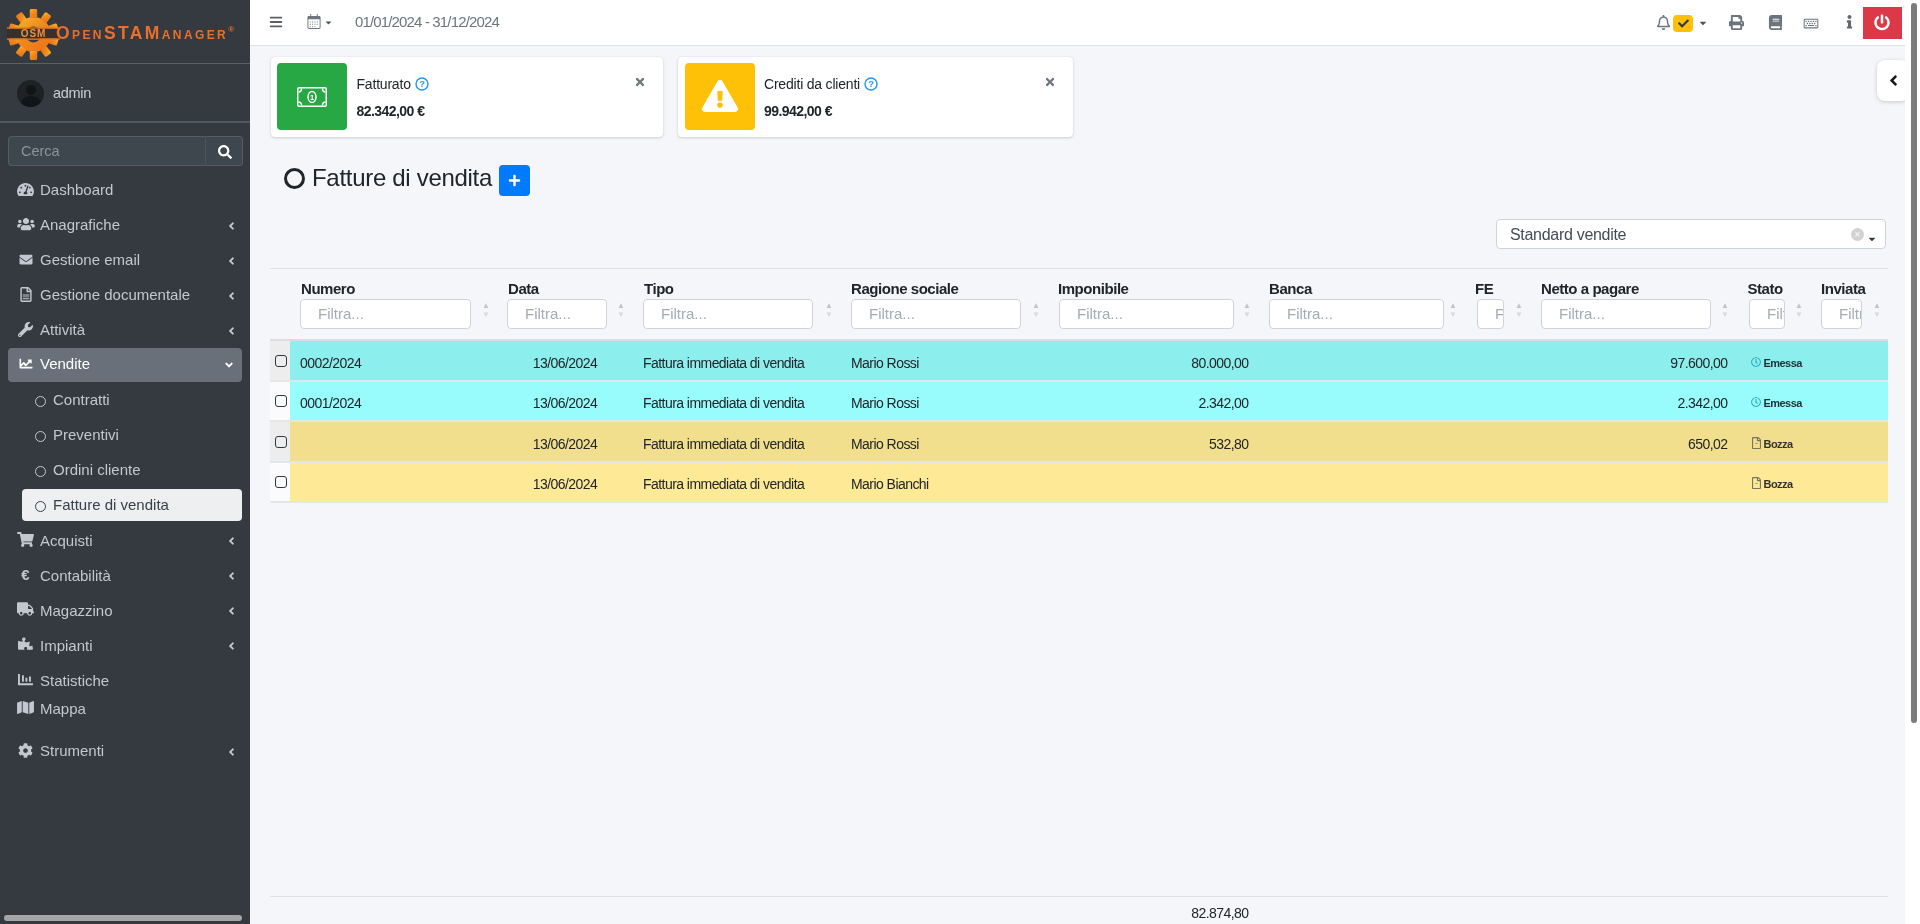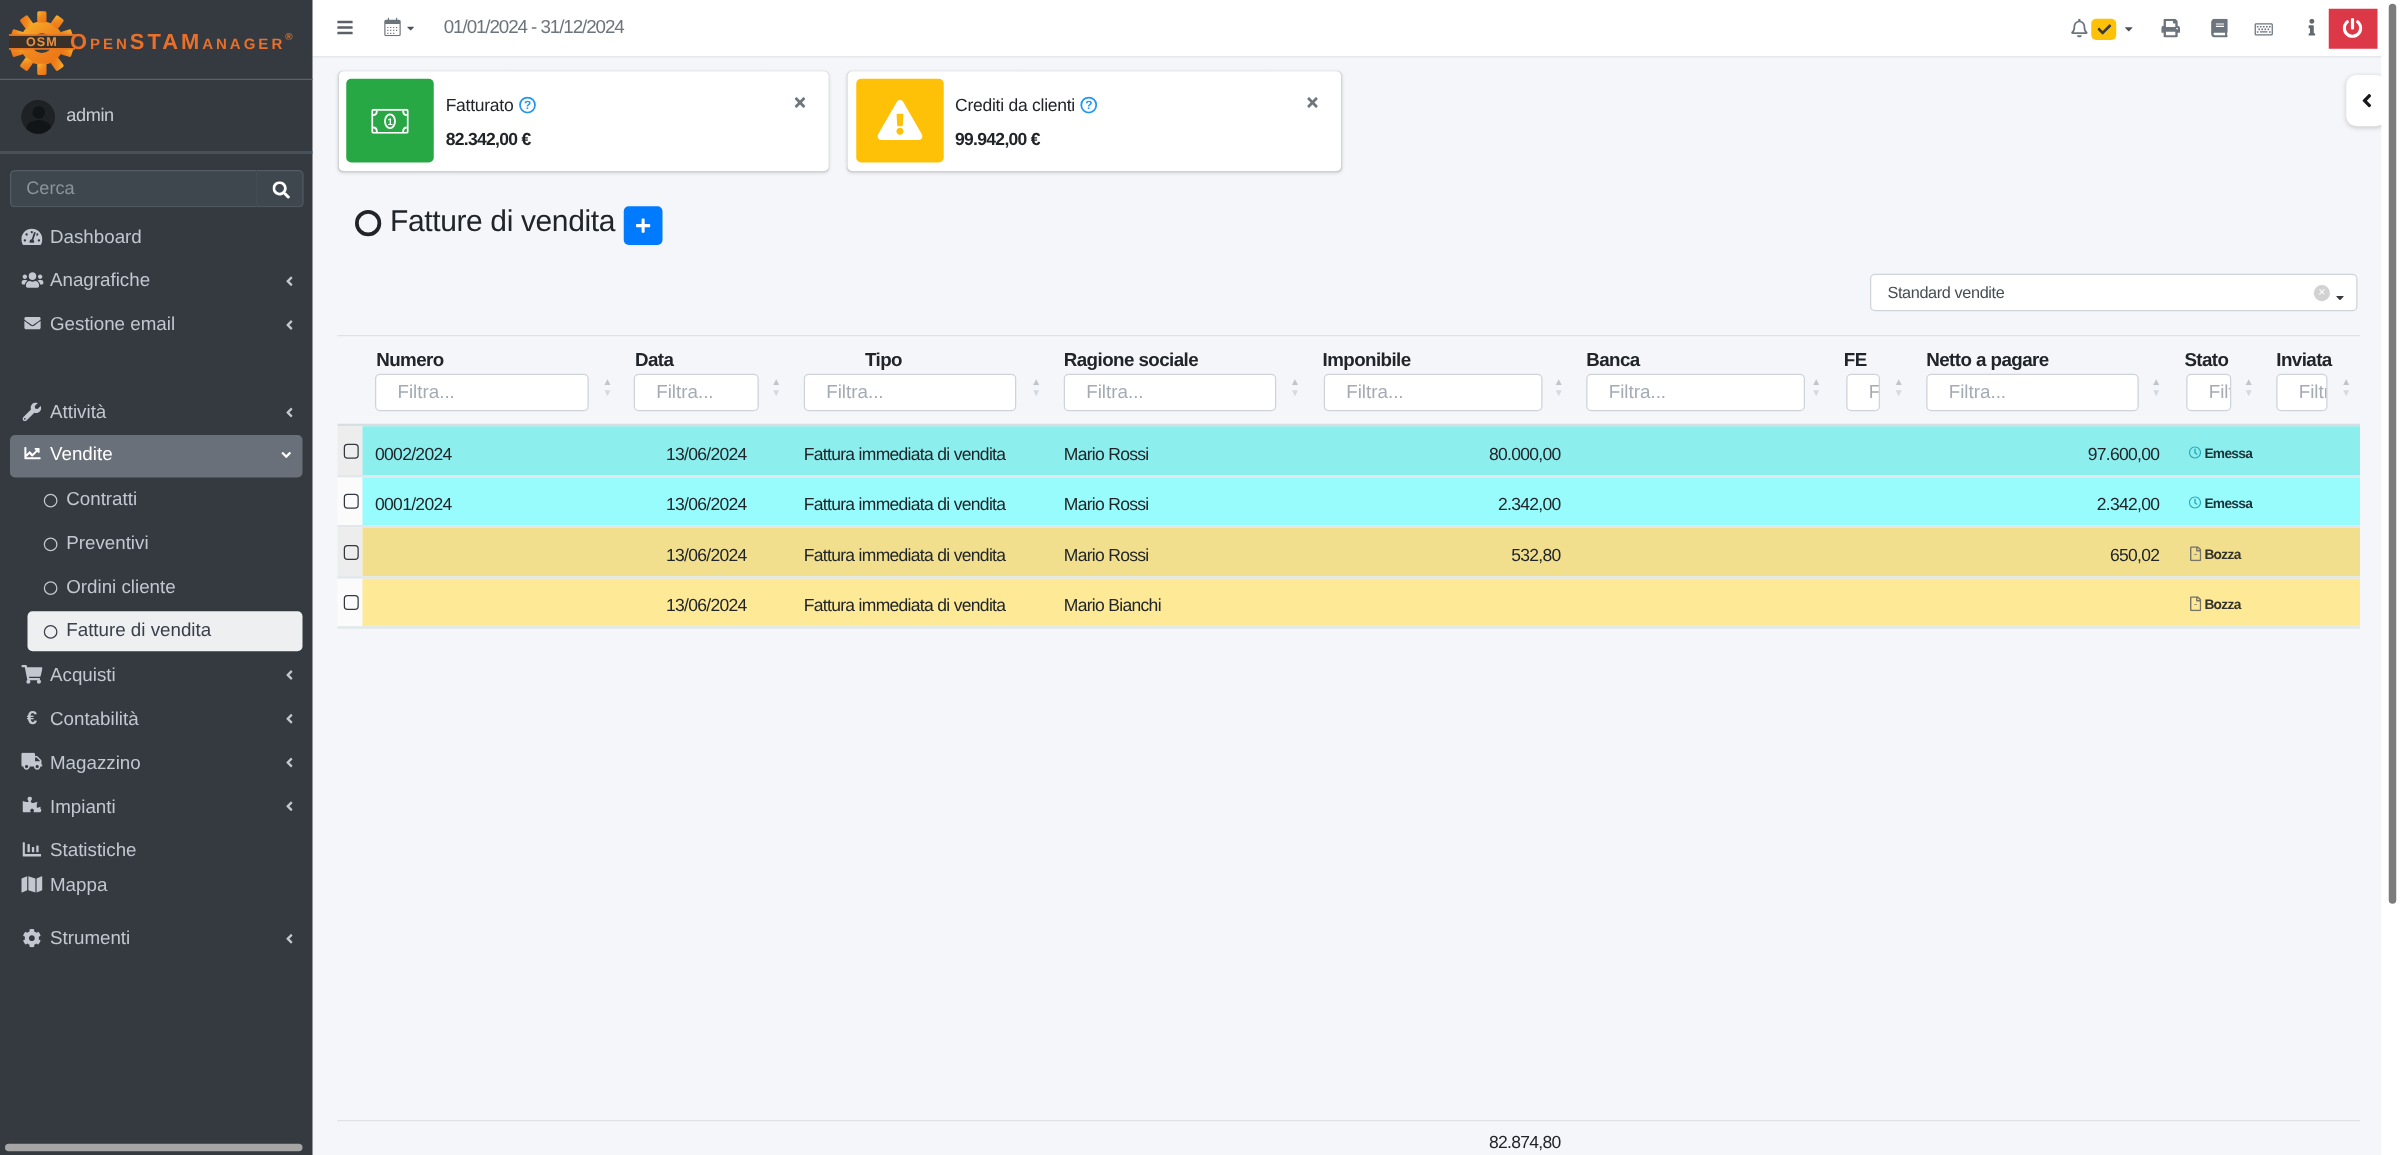--- a/index.html
+++ b/index.html
@@ -109,29 +109,29 @@
 
   <div class="abs" style="left:34px;top:122px;width:21px;height:21px;border:3px solid #212529;border-radius:50%;"></div>
   <div class="abs" style="left:62px;top:118px;font-size:24px;letter-spacing:-0.3px;color:#212529;">Fatture di vendita</div>
   <div class="abs" style="left:248.5px;top:119px;width:31px;height:31px;background:#007bff;border-radius:4px;">
     <svg width="13" height="13" viewBox="0 0 448 512" fill="#fff" style="position:absolute;left:9px;top:9px;">
         <path d="M416 208H272V64c0-17.7-14.3-32-32-32h-32c-17.7 0-32 14.3-32 32v144H32c-17.7 0-32 14.3-32 32v32c0 17.7 14.3 32 32 32h144v144c0 17.7 14.3 32 32 32h32c17.7 0 32-14.3 32-32V304h144c17.7 0 32-14.3 32-32v-32c0-17.7-14.3-32-32-32z"></path>
       </svg>
   </div>
 
   <div class="abs" style="left:1246px;top:173px;width:390px;height:29.5px;background:#fff;border:1px solid #cdd4da;border-radius:4px;">
-    <span style="position:absolute;left:13px;top:6px;font-size:13px;letter-spacing:-0.3px;color:#444c54;">Standard vendite</span>
+    <span style="position:absolute;left:13px;top:6px;font-size:16px;letter-spacing:-0.3px;color:#444c54;">Standard vendite</span>
     <span style="position:absolute;right:21px;top:7.5px;width:13px;height:13px;background:#d2d2d2;border-radius:50%;color:#fff;font-size:10px;text-align:center;line-height:13px;">×</span>
     <span style="position:absolute;right:8px;top:10px;color:#343a40;"><svg width="10" height="10" viewBox="0 0 320 512" fill="currentColor">
           <path d="M31.3 192h257.3c17.8 0 26.7 21.5 14.1 34.1L174.1 354.8c-7.8 7.8-20.5 7.8-28.3 0L17.2 226.1C4.6 213.5 13.5 192 31.3 192z"></path>
         </svg></span>
   </div>
   <div class="th" style="left:51px;top:234px;">Numero</div>
   <div class="th" style="left:258px;top:234px;">Data</div>
-  <div class="th" style="left:394px;top:234px;margin-left:48px;">Tipo</div>
+  <div class="th" style="left:394px;top:234px;">Tipo</div>
   <div class="th" style="left:601px;top:234px;">Ragione sociale</div>
   <div class="th" style="left:808px;top:234px;">Imponibile</div>
   <div class="th" style="left:1019px;top:234px;">Banca</div>
   <div class="th" style="left:1225px;top:234px;">FE</div>
   <div class="th" style="left:1291px;top:234px;">Netto a pagare</div>
   <div class="th" style="left:1497.5px;top:234px;">Stato</div>
   <div class="th" style="left:1571px;top:234px;">Inviata</div>
   <div class="filter" style="left:50px;top:253px;width:171px;">Filtra...</div>
   <div class="filter" style="left:257px;top:253px;width:100px;">Filtra...</div>
   <div class="filter" style="left:393px;top:253px;width:170px;">Filtra...</div>
@@ -358,20 +358,29 @@
     </div>
   <div class="nav-item" style="top:243.7px;height:33px;">
       <span class="ico"><svg width="16" height="13" viewBox="0 0 512 512" fill="currentColor">
           <path d="M502.3 190.8c3.9-3.1 9.7-.2 9.7 4.7V400c0 26.5-21.5 48-48 48H48c-26.5 0-48-21.5-48-48V195.6c0-5 5.7-7.8 9.7-4.7 22.4 17.4 52.1 39.5 154.1 113.6 21.1 15.4 56.7 47.8 92.2 47.6 35.7.3 72-32.8 92.3-47.6 102-74.1 131.6-96.3 154-113.7zM256 320c23.2.4 56.6-29.2 73.4-41.4 132.7-96.3 142.8-104.7 173.4-128.7 5.8-4.5 9.2-11.5 9.2-18.9v-19c0-26.5-21.5-48-48-48H48C21.5 64 0 85.5 0 112v19c0 7.4 3.4 14.3 9.2 18.9 30.6 23.9 40.7 32.4 173.4 128.7 16.8 12.2 50.2 41.8 73.4 41.4z"></path>
         </svg></span>
       <span class="label">Gestione email</span>
       <span class="chev"><svg width="7" height="12" viewBox="0 0 256 512" fill="currentColor">
           <path d="M31.7 239l136-136c9.4-9.4 24.6-9.4 33.9 0l22.6 22.6c9.4 9.4 9.4 24.6 0 33.9L127.9 256l96.4 96.4c9.4 9.4 9.4 24.6 0 33.9L201.7 409c-9.4 9.4-24.6 9.4-33.9 0l-136-136c-9.5-9.4-9.5-24.6-.1-34z"></path>
         </svg></span>
     </div>
+  <div class="nav-item" style="top:278.8px;height:33px;">
+      <span class="ico"><svg width="12" height="15" viewBox="0 0 384 512" fill="currentColor">
+          <path d="M369.9 97.9L286 14C277 5 264.8-.1 252.1-.1H48C21.5 0 0 21.5 0 48v416c0 26.5 21.5 48 48 48h288c26.5 0 48-21.5 48-48V131.9c0-12.7-5.1-25-14.1-34zM332.1 128H256V51.9l76.1 76.1zM48 464V48h160v104c0 13.3 10.7 24 24 24h104v288H48zm32-48h224v-32H80v32zm0-64h224v-32H80v32zm0-64h224v-32H80v32z"></path>
+        </svg></span>
+      <span class="label">Gestione documentale</span>
+      <span class="chev"><svg width="7" height="12" viewBox="0 0 256 512" fill="currentColor">
+          <path d="M31.7 239l136-136c9.4-9.4 24.6-9.4 33.9 0l22.6 22.6c9.4 9.4 9.4 24.6 0 33.9L127.9 256l96.4 96.4c9.4 9.4 9.4 24.6 0 33.9L201.7 409c-9.4 9.4-24.6 9.4-33.9 0l-136-136c-9.5-9.4-9.5-24.6-.1-34z"></path>
+        </svg></span>
+    </div>
   <div class="nav-item" style="top:313.9px;height:33px;">
       <span class="ico"><svg width="15" height="15" viewBox="0 0 512 512" fill="currentColor">
           <path d="M507.7 109.1c-2.2-9-13.5-12.1-20.1-5.5l-74.4 74.4-67.9-11.3-11.3-67.9 74.4-74.4c6.6-6.6 3.4-17.9-5.7-20.2-47.4-11.7-99.6.9-136.6 37.9-39.6 39.6-50.6 97.1-34.1 147.2L18.7 402.8c-25 25-25 65.5 0 90.5s65.5 25 90.5 0l213.2-213.2c50.1 16.7 107.5 5.7 147.4-34.2 37.1-37.1 49.7-89.3 37.9-136.8zM64 472c-13.2 0-24-10.7-24-24 0-13.3 10.7-24 24-24s24 10.7 24 24c0 13.3-10.8 24-24 24z"></path>
         </svg></span>
       <span class="label">Attività</span>
       <span class="chev"><svg width="7" height="12" viewBox="0 0 256 512" fill="currentColor">
           <path d="M31.7 239l136-136c9.4-9.4 24.6-9.4 33.9 0l22.6 22.6c9.4 9.4 9.4 24.6 0 33.9L127.9 256l96.4 96.4c9.4 9.4 9.4 24.6 0 33.9L201.7 409c-9.4 9.4-24.6 9.4-33.9 0l-136-136c-9.5-9.4-9.5-24.6-.1-34z"></path>
         </svg></span>
     </div>
   <div class="nav-item active" style="top:347.5px;height:34.5px;text-align:center;">

